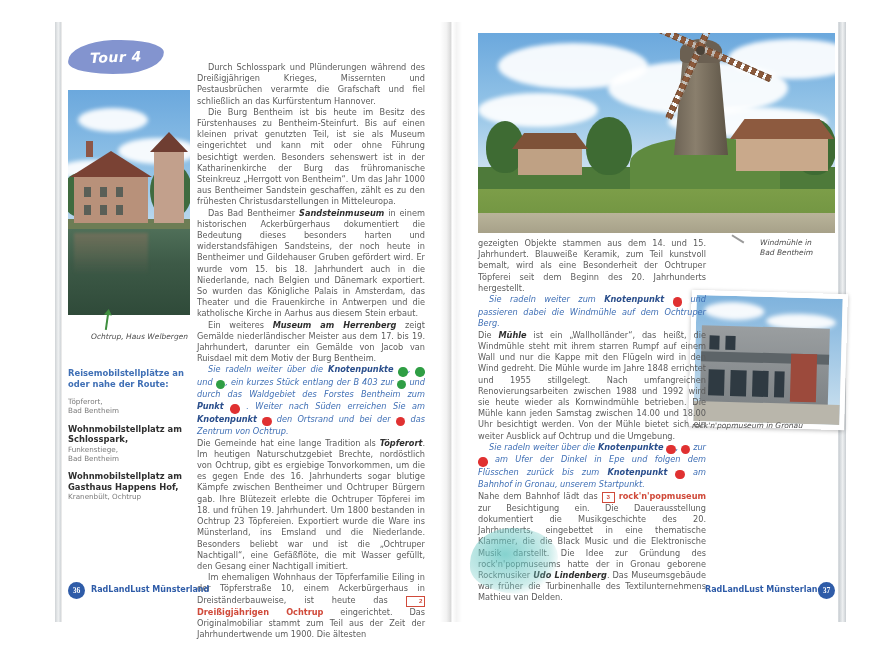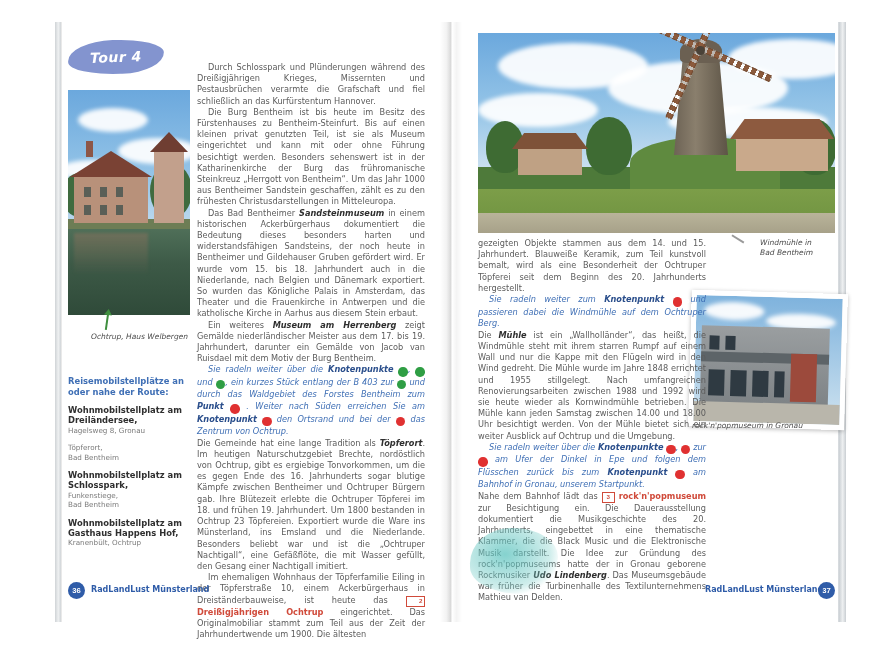--- a/index.html
+++ b/index.html
@@ -76,30 +76,30 @@
   .kp.red{background:#e03131;}
 
   
   .poi{display:inline-block;min-width:8px;height:9px;border:1px solid #d04a3a;
     color:#d04a3a;font-size:6.2px;font-weight:bold;line-height:8px;text-align:center;
     padding:0 1.5px;vertical-align:0px;font-family:"Liberation Sans",sans-serif;}
   .poi-name{color:#d04a3a;font-weight:bold;}
 
   
   .sidebar{position:absolute;left:68px;top:368px;width:124px;
-    font-family:"DejaVu Sans",sans-serif;margin-top:8px;}
+    font-family:"DejaVu Sans",sans-serif;}
   .sb-title{color:#3f6fb5;font-size:8.4px;font-weight:bold;line-height:11px;margin-bottom:7px;}
   .sb-item{margin-bottom:8px;}
   .sb-name{color:#2f2f2f;font-size:8.4px;font-weight:bold;line-height:10.4px;}
   .sb-addr{color:#7a7a7a;font-size:7.2px;line-height:9.4px;}
 
   
   .pagenum{position:absolute;width:17px;height:17px;border-radius:50%;
     background:#2f5ca8;color:#fff;font-size:7.6px;font-weight:bold;
-    display:flex;align-items:center;justify-content:center;font-family:Liberation Sans, sans-serif;}
+    display:flex;align-items:center;justify-content:center;font-family:Liberation Serif, serif;}
   .foot-label{position:absolute;font-family:"DejaVu Sans",sans-serif;font-size:8px;
     font-weight:bold;color:#2f5ca8;}
   .pn-left{left:68px;top:582px;}
   .fl-left{left:91px;top:585px;}
   .pn-right{left:818px;top:582px;}
   .fl-right{left:705px;top:585px;}
 
   .watermark{position:absolute;left:470px;top:528px;width:88px;height:66px;
     background:radial-gradient(ellipse at 40% 40%,rgba(92,195,190,.75),rgba(120,205,200,.35) 60%,rgba(255,255,255,0) 75%);
     border-radius:48% 52% 40% 60% / 55% 45% 58% 42%;}
@@ -206,24 +206,20 @@
     <p><span>Ein weiteres </span><b>Museum am Herrenberg</b><span> zeigt Gemälde niederländischer Meister aus dem 17. bis 19. Jahrhundert, darunter ein Gemälde von Jacob van Ruisdael mit dem Motiv der Burg Bentheim.</span></p>
 
     <p class="route"><span>Sie radeln weiter über die </span><b>Knotenpunkte</b> <span class="kp green">93</span><span>, </span><span class="kp green">91</span><span> und </span><span class="kp green">13</span><span>, ein kurzes Stück entlang der B 403 zur </span><span class="kp green">11</span><span> und durch das Waldgebiet des Forstes Bentheim zum </span><b>Punkt</b> <span class="kp red">8</span><span> . Weiter nach Süden erreichen Sie am </span><b>Knotenpunkt</b> <span class="kp red">17</span><span> den Ortsrand und bei der </span><span class="kp red">42</span><span> das Zentrum von Ochtrup.</span></p>
 
     <p class="noind"><span>Die Gemeinde hat eine lange Tradition als </span><b>Töpferort</b><span>. Im heutigen Naturschutzgebiet Brechte, nordöstlich von Ochtrup, gibt es ergiebige Tonvorkommen, um die es gegen Ende des 16. Jahrhunderts sogar blutige Kämpfe zwischen Bentheimer und Ochtruper Bürgern gab. Ihre Blütezeit erlebte die Ochtruper Töpferei im 18. und frühen 19. Jahrhundert. Um 1800 bestanden in Ochtrup 23 Töpfereien. Exportiert wurde die Ware ins Münsterland, ins Emsland und die Niederlande. Besonders beliebt war und ist die „Ochtruper Nachtigall“, eine Gefäßflöte, die mit Wasser gefüllt, den Gesang einer Nachtigall imitiert.</span></p>
     <p><span>Im ehemaligen Wohnhaus der Töpferfamilie Eiling in der Töpferstraße 10, einem Ackerbürgerhaus in Dreiständerbauweise, ist heute das </span><span class="poi">2</span> <span class="poi-name">Dreißigjährigen Ochtrup</span><span> eingerichtet. Das Originalmobiliar stammt zum Teil aus der Zeit der Jahrhundertwende um 1900. Die ältesten</span></p>
   </div>
 
   <div class="sidebar">
     <div class="sb-title">Reisemobilstellplätze an oder nahe der Route:</div>
-    <div class="sb-item">
-      <div class="sb-name">Wohnmobilstellplatz am Dreiländersee,</div>
-      <div class="sb-addr">Hagelsweg 8, Gronau</div>
-    </div>
     <div class="sb-item">
       <div class="sb-addr" style="white-space:pre-line;">Töpferort,
 Bad Bentheim</div>
     </div>
     <div class="sb-item">
       <div class="sb-name">Wohnmobilstellplatz am Schlosspark,</div>
       <div class="sb-addr" style="white-space:pre-line;">Funkenstiege,
 Bad Bentheim</div>
     </div>
     <div class="sb-item">

